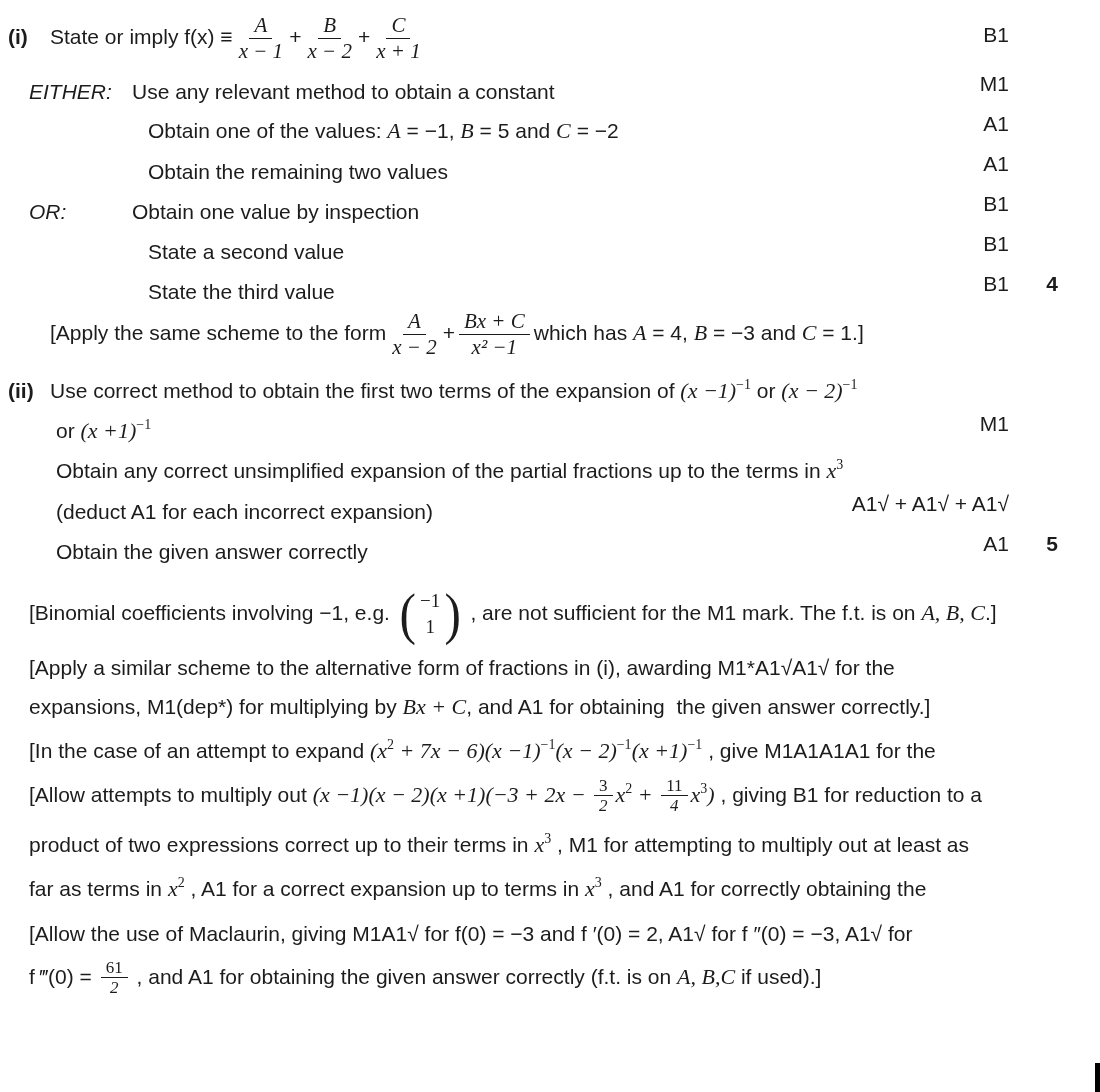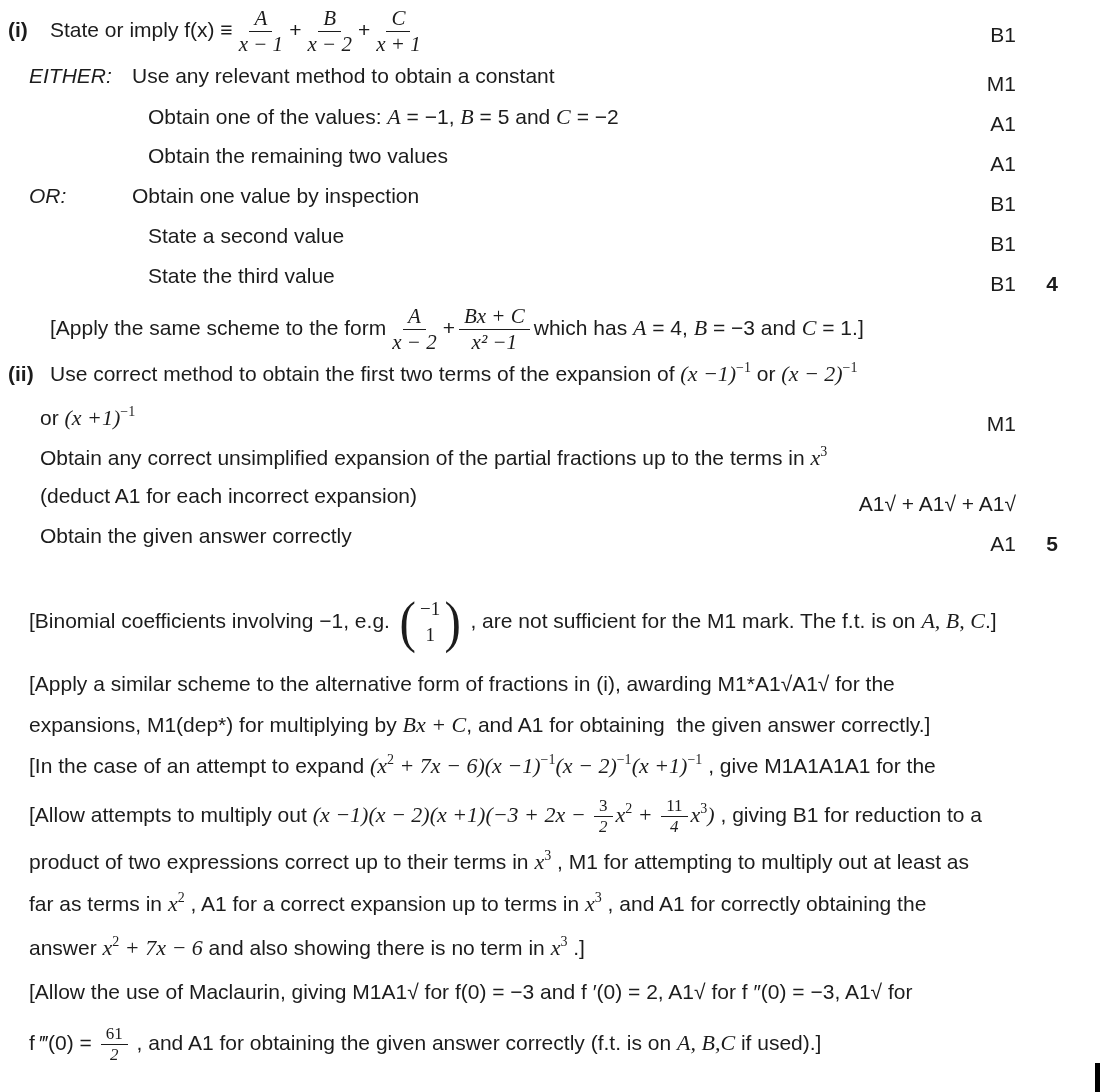--- a/index.html
+++ b/index.html
@@ -4,32 +4,32 @@
 <style>
   html,body{margin:0;padding:0;}
   body{
     width:1100px;height:1092px;
     background:#ffffff;color:#1c1c1c;
     font-family:"Liberation Sans",sans-serif;
     font-size:21px;
     overflow:hidden;
   }
   .doc{position:relative;width:1100px;height:1092px;padding-top:6px;box-sizing:border-box;}
-  .row{position:relative;display:flex;align-items:flex-start;}
+  .row{position:relative;display:flex;align-items:flex-end;}
   .content{white-space:pre;}
   
   .pl8{padding-left:8px;}
   .pl45{padding-left:29px;}
-  .pl48{padding-left:40px;}
+  .pl48{padding-left:56px;}
   .pl148{padding-left:148px;}
   
   .h40{height:40px;} .h42{height:42px;} .h44{height:44px;} .h46{height:46px;}
-  .h52{height:52px;} .h56{height:56px;margin-left:21px;} .h58{height:58px;} .h76{height:76px;margin-top:32px;}
+  .h52{height:52px;} .h56{height:56px;margin-left:21px;} .h58{height:58px;} .h76{height:76px;}
   
-  .mark{position:absolute;right:84px;top:50%;transform:translateY(-50%);white-space:nowrap;}
+  .mark{position:absolute;right:91px;top:50%;transform:translateY(-50%);white-space:nowrap;}
   .total{position:absolute;right:42px;top:50%;transform:translateY(-50%);font-weight:bold;}
   
   .tx{}
   .bld{display:inline-block;width:42px;font-weight:bold;}
   .itl{display:inline-block;width:103px;font-style:italic;}
   .mi{font-family:"Liberation Serif",serif;font-style:italic;font-size:22px;}
   .sp{font-family:"Liberation Serif",serif;font-size:14px;vertical-align:9px;letter-spacing:0;}
   .frac{
     display:inline-flex;flex-direction:column;align-items:center;text-align:center;
     vertical-align:middle;margin:0 4px;
@@ -135,23 +135,20 @@
   </div>
 
   <div class="row h42 pl45">
     <span class="content"><span class="tx">product of two expressions correct up to their terms in </span><span class="mi">x</span><span class="sp">3</span><span class="tx"> , M1 for attempting to multiply out at least as</span></span>
   </div>
 
   <div class="row h44 pl45">
     <span class="content"><span class="tx">far as terms in </span><span class="mi">x</span><span class="sp">2</span><span class="tx"> , A1 for a correct expansion up to terms in </span><span class="mi">x</span><span class="sp">3</span><span class="tx"> , and A1 for correctly obtaining the</span></span>
   </div>
 
-  <div class="row h46 pl45">
-    <span class="content"><span class="tx">answer </span><span class="mi">x</span><span class="sp">2</span><span class="mi"> + 7x − 6</span><span class="tx"> and also showing there is no term in </span><span class="mi">x</span><span class="sp">3</span><span class="tx"> .]</span></span>
-  </div>
 
   <div class="row h44 pl45">
     <span class="content"><span class="tx">[Allow the use of Maclaurin, giving M1A1√ for f(0) = −3 and f ′(0) = 2, A1√ for f ″(0) = −3, A1√ for</span></span>
   </div>
 
   <div class="row h52 pl45">
     <span class="content"><span class="tx">f ‴(0) = </span><span class="frac"><span class="fnum">61</span><span class="fden">2</span></span><span class="tx"> , and A1 for obtaining the given answer correctly (f.t. is on </span><span class="mi">A, B,C</span><span class="tx"> if used).]</span></span>
   </div>
 
   <div class="edge-bar"></div>

